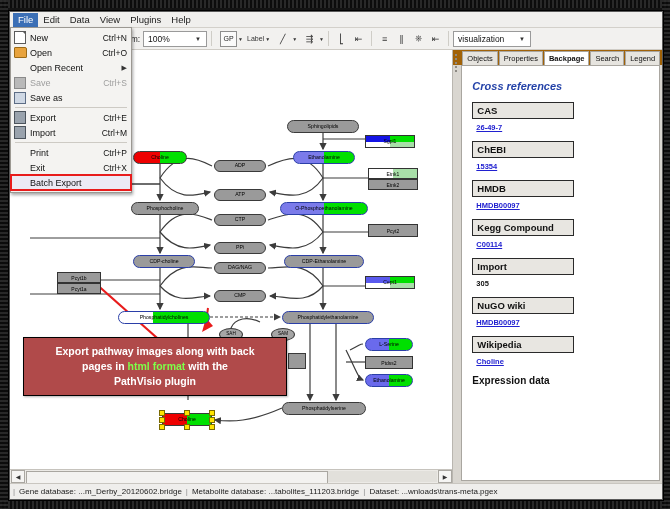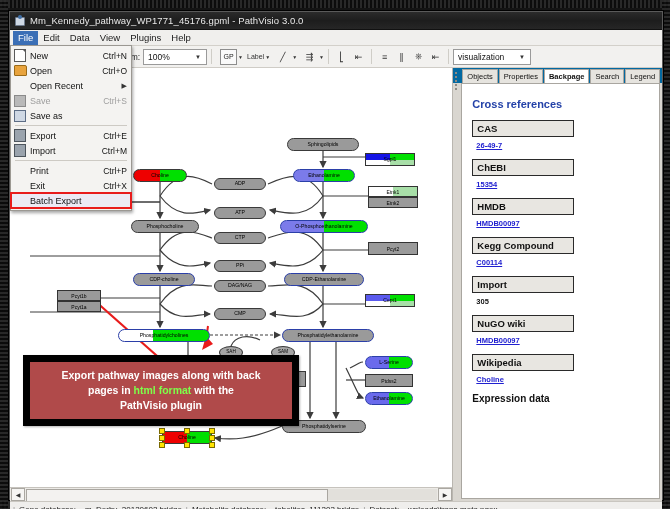--- a/index.html
+++ b/index.html
@@ -100,73 +100,66 @@
   .expbox{position:absolute;box-sizing:border-box;border:1px solid #333;display:flex;flex-direction:column;}
   .exprow{flex:1;display:flex;}
   .expcell{flex:1;}
 
   svg.edges{position:absolute;left:0;top:0;width:443px;height:415px;pointer-events:none;}
 
   
   .handle{position:absolute;width:4px;height:4px;background:#ffe400;border:1px solid #7a6a00;}
 
   
-  .callout{position:absolute;background:#b04a4a;border:7px solid #000000;
+  .callout{position:absolute;background:#b04a4a;border:1px solid #000000;
       box-shadow:1px 1px 2px rgba(0,0,0,.3);color:#fff;font-weight:bold;
       font-size:10.5px;line-height:15px;text-align:center;padding:6px 8px;z-index:25;}
   .callout .hl{color:#7dff4a;}
 
   
   .hscroll{position:absolute;left:0;bottom:0;width:443px;height:13px;background:#eceae6;
       border-top:1px solid #c6c3bd;display:flex;align-items:center;}
   .hs-btn{width:12px;height:11px;border:1px solid #aaa7a1;background:#f6f5f3;
       font-size:6px;display:flex;align-items:center;justify-content:center;color:#333;margin:0 1px;}
   .hs-track{flex:1;height:11px;background:#e2e0db;position:relative;}
   .hs-thumb{position:absolute;left:0;top:0;height:11px;width:300px;background:#f3f2f0;border:1px solid #a9a6a0;}
 
   
   .rpanel{width:209px;height:433px;background:#d9d6d0;position:relative;
       display:flex;flex-direction:column;}
   .rp-grip{position:absolute;left:1px;top:2px;width:4px;height:30px;}
   .rp-grip i{display:block;width:2px;height:2px;background:#8d8a84;margin:2px 1px;}
   .tabs{height:15px;display:flex;align-items:flex-end;padding-left:9px;gap:1px;
-      background:#0369a1;}
+      background:#a16207;}
   .tab{font-size:7.5px;color:#111;padding:1px 4px 1px;border:1px solid #a9a6a0;
       border-bottom:none;background:#e6e4df;line-height:11px;}
   .tab.active{background:#fff;font-weight:bold;padding-bottom:2px;position:relative;top:1px;}
   .rp-content{flex:1;margin:0 2px 2px 8px;background:#fff;border:1px solid #a9a6a0;
       position:relative;overflow:hidden;}
-  .xref-title{font-size:11px;font-weight:bold;color:#2442a8;margin:14px 0 10px 10px;}
+  .xref-title{font-size:11px;font-weight:bold;color:#2442a8;margin:14px 0 10px 10px;font-style:italic;}
   .xr-head{margin:0 0 0 10px;width:92px;background:#e8e6e1;border:1px solid #2a2a2a;
       font-size:9.5px;font-weight:bold;color:#111;padding:2px 4px;}
   .xr-link{margin:4px 0 9px 14px;font-size:7.5px;font-weight:bold;color:#2020d0;
       text-decoration:underline;}
   .xr-plain{margin:4px 0 9px 14px;font-size:7.5px;font-weight:bold;color:#111;}
   .exp-data{margin:2px 0 0 10px;font-size:10px;font-weight:bold;color:#111;}
 </style>
 </head>
 <body>
 
 <div id="root">
 
   <div class="frame-outer"></div>
   <div class="frame-dots"></div>
   <div class="frame-dots b"></div>
   <div class="frame-dots l"></div>
   <div class="frame-dots r"></div>
 
   <div class="window">
 
-    <div class="titlebar">
-      <span class="tb-ico">
-        <i class="b1"></i>
-          <i class="b2"></i>
-      </span>
-      <span class="tb-title">Mm_Kennedy_pathway_WP1771_45176.gpml - PathVisio 3.0.0</span>
-    </div>
 
     <div class="menubar">
       <div class="menu-item active">File</div>
       <div class="menu-item">Edit</div>
       <div class="menu-item">Data</div>
       <div class="menu-item">View</div>
       <div class="menu-item">Plugins</div>
       <div class="menu-item">Help</div>
 
       <div class="dropdown">

